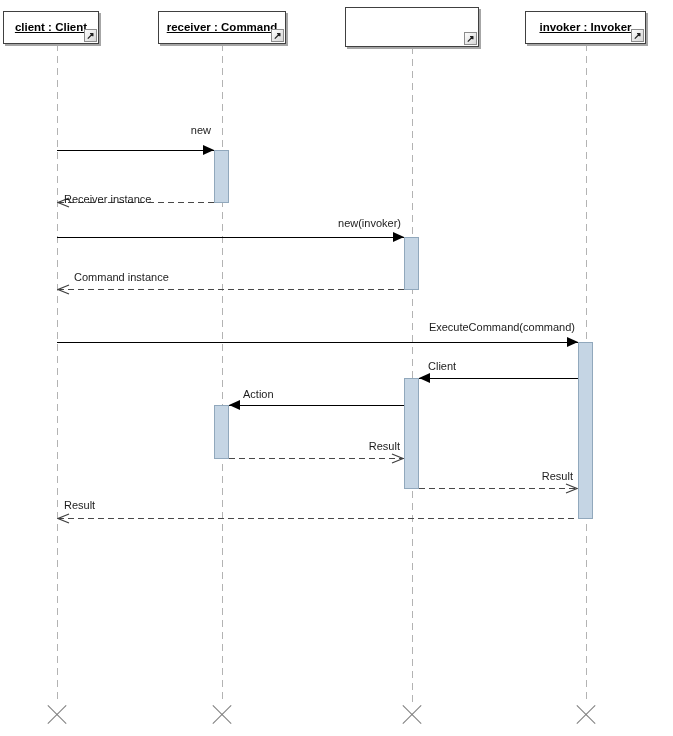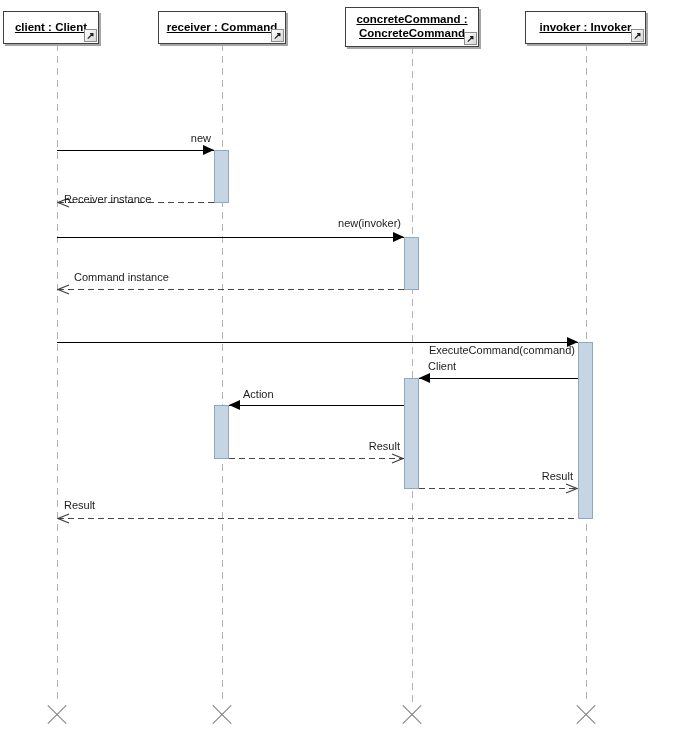--- a/index.html
+++ b/index.html
@@ -73,41 +73,41 @@
   <div class="lifeline" style="left:586px;top:44px;height:659px;"></div>
 
   <div class="activation" style="left:214px;top:150px;height:53px;"></div>
   <div class="activation" style="left:404px;top:237px;height:53px;"></div>
   <div class="activation" style="left:578px;top:342px;height:177px;"></div>
   <div class="activation" style="left:404px;top:378px;height:111px;"></div>
   <div class="activation" style="left:214px;top:405px;height:54px;"></div>
 
   <div class="solid-h" style="left:57px;top:150px;width:157px;"></div>
   <div class="tri-right" style="left:203px;top:145px;"></div>
-  <div class="msg-label align-right" style="left:211px;top:132px;text-align:right;">new</div>
+  <div class="msg-label align-right" style="left:211px;top:124px;text-align:right;">new</div>
 
   <div class="dash-h" style="left:58px;top:202px;width:156px;"></div>
   <svg class="chev" style="left:57px;top:197px;" width="13" height="11" viewBox="0 0 13 11">
       <path d="M12 1 L1 5.5 L12 10" fill="none" stroke="#3f3f3f" stroke-width="1.2"></path>
     </svg>
   <div class="msg-label" style="left:64px;top:193px;">Receiver instance</div>
 
   <div class="solid-h" style="left:57px;top:237px;width:347px;"></div>
   <div class="tri-right" style="left:393px;top:232px;"></div>
   <div class="msg-label align-right" style="left:401px;top:217px;">new(invoker)</div>
 
   <div class="dash-h" style="left:58px;top:289px;width:346px;"></div>
   <svg class="chev" style="left:57px;top:284px;" width="13" height="11" viewBox="0 0 13 11">
       <path d="M12 1 L1 5.5 L12 10" fill="none" stroke="#3f3f3f" stroke-width="1.2"></path>
     </svg>
   <div class="msg-label" style="left:64px;top:271px;margin-left:10px;">Command instance</div>
 
   <div class="solid-h" style="left:57px;top:342px;width:521px;"></div>
   <div class="tri-right" style="left:567px;top:337px;"></div>
-  <div class="msg-label align-right" style="left:575px;top:344px;">ExecuteCommand(command)</div>
+  <div class="msg-label align-right" style="left:575px;top:321px;">ExecuteCommand(command)</div>
 
   <div class="solid-h" style="left:419px;top:378px;width:159px;"></div>
   <div class="tri-left" style="left:419px;top:373px;"></div>
   <div class="msg-label" style="left:428px;top:360px;">Client</div>
 
   <div class="solid-h" style="left:229px;top:405px;width:175px;"></div>
   <div class="tri-left" style="left:229px;top:400px;"></div>
   <div class="msg-label" style="left:237px;top:388px;margin-left:6px;">Action</div>
 
   <div class="dash-h" style="left:229px;top:458px;width:175px;"></div>
@@ -134,21 +134,20 @@
         <span>↗</span>
       </span>
   </div>
   <div class="obj-box" style="left:158px;top:11px;width:128px;height:33px;">
     <span class="obj-label nowrap">receiver : Command</span>
     <span class="link-icon">
         <span>↗</span>
       </span>
   </div>
   <div class="obj-box" style="left:345px;top:7px;width:134px;height:40px;">
-    <span class="obj-label">concreteCommand : ConcreteCommand</span>
     <span class="link-icon">
         <span>↗</span>
       </span>
   </div>
   <div class="obj-box" style="left:525px;top:11px;width:121px;height:33px;">
     <span class="obj-label nowrap">invoker : Invoker</span>
     <span class="link-icon">
         <span>↗</span>
       </span>
   </div>

